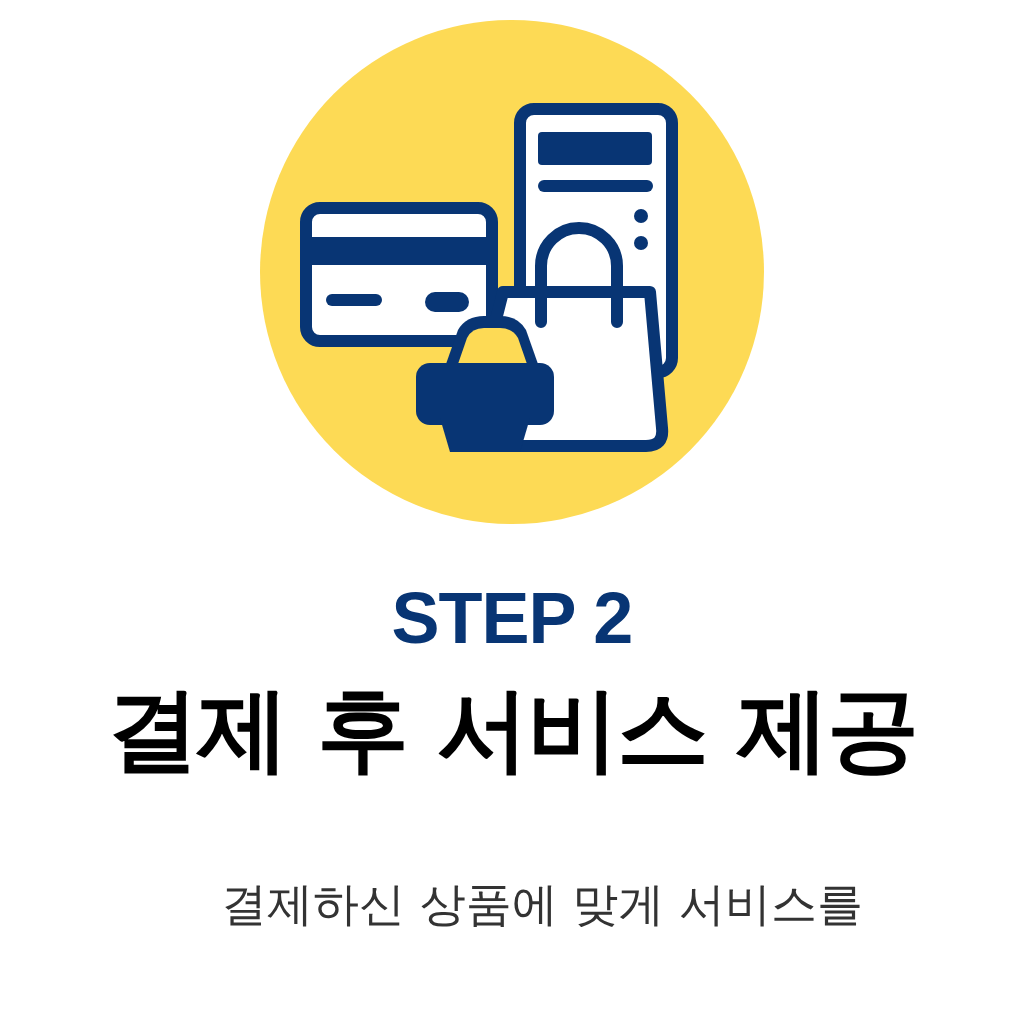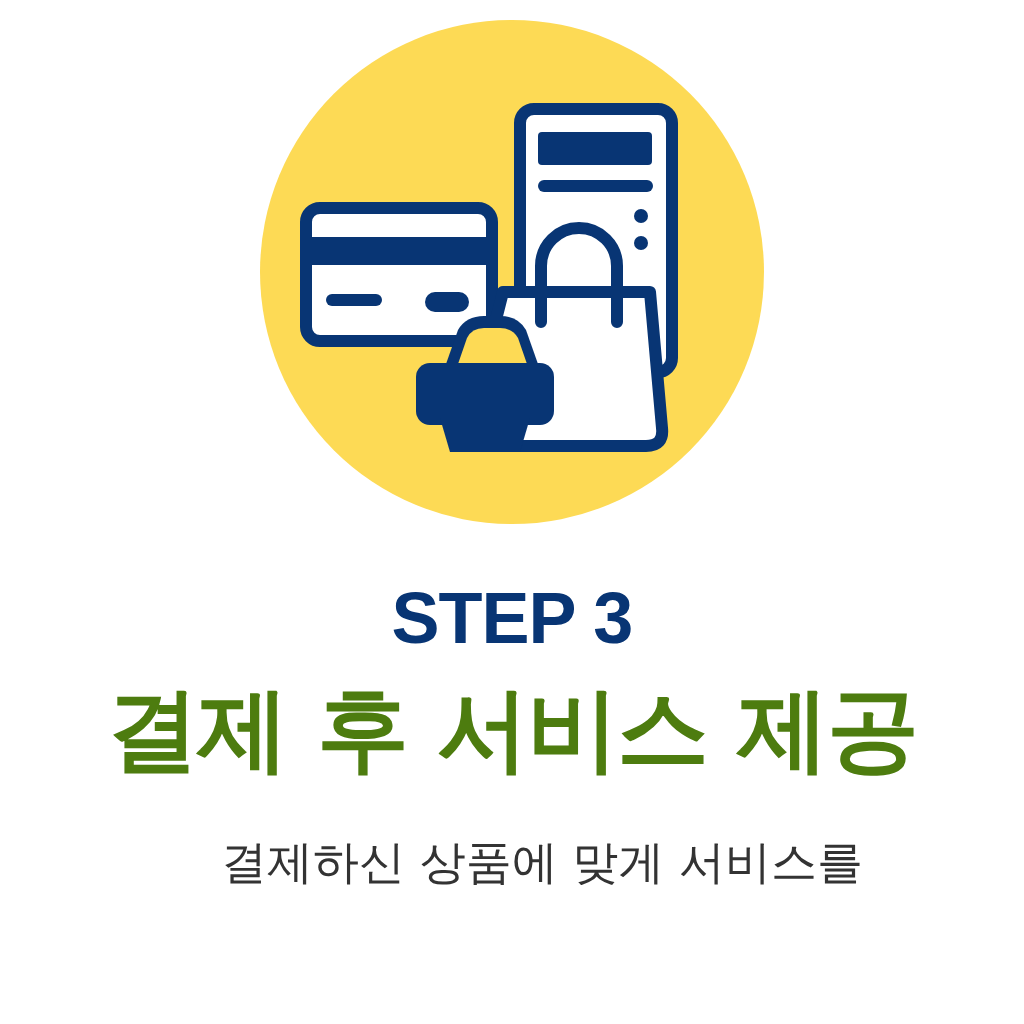--- a/index.html
+++ b/index.html
@@ -7,28 +7,28 @@
     .hero { position: absolute; left: 0; top: 0; width: 1024px; height: 540px; }
     .hero svg { display: block; }
     .step-label {
       position: absolute; left: 0; top: 578px; width: 1024px; text-align: center;
       font-family: "Liberation Sans", "DejaVu Sans", sans-serif; font-weight: 700;
       font-size: 72px; line-height: 80px; color: #083574; letter-spacing: -1px;
     }
     .title {
       position: absolute; left: 0; top: 676px; width: 1024px; text-align: center;
       font-family: "DejaVu Sans", sans-serif; font-weight: 700;
-      font-size: 92px; line-height: 108px; color: #4d7c0f; letter-spacing: -2px;
+      font-size: 92px; line-height: 108px; color: #000000; letter-spacing: -2px;
     }
     .desc {
       position: absolute; left: 0; top: 828px; width: 1024px; text-align: center;
       font-family: "DejaVu Sans", sans-serif; font-weight: 400;
       font-size: 46px; line-height: 68px; color: #333333;
     }
-    .desc .line { display: block; }
+    .desc .line { display: block; margin-top: 42px; }
     .desc .line1 { padding-left: 60px; }
   </style>
 </head>
 <body>
 
 <div class="hero">
   <svg width="1024" height="540" viewBox="0 0 1024 540" xmlns="http://www.w3.org/2000/svg">
 
     <circle cx="512" cy="272" r="252" fill="#FDDA55"></circle>
 
@@ -54,19 +54,19 @@
 
     <g>
       <path d="M446 364 L458 330 Q466 316 484 316 L500 316 Q518 316 526 330 L538 364 Z" fill="#083574"></path>
       <path d="M458 364 L467 338 Q472 328 484 328 L500 328 Q512 328 518 338 L527 364 Z" fill="#FDDA55"></path>
       <rect x="416" y="363" width="138" height="62" rx="14" fill="#083574"></rect>
       <path d="M440 418 L530 418 L520 452 L450 452 Z" fill="#083574"></path>
     </g>
   </svg>
 </div>
 
-<div class="step-label">STEP 3</div>
+<div class="step-label">STEP 2</div>
 
 <div class="title">결제 후 서비스 제공</div>
 
 <div class="desc">
   <span class="line line1">결제하신 상품에 맞게 서비스를</span>
 </div>
 
 </body></html>

